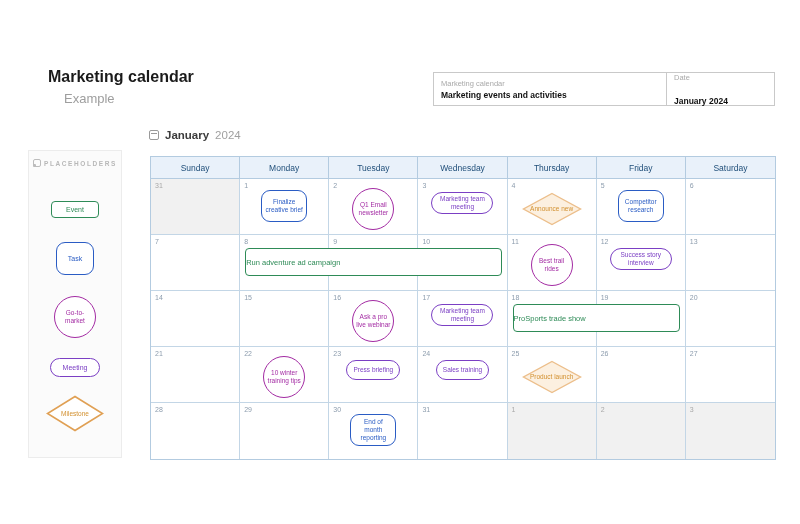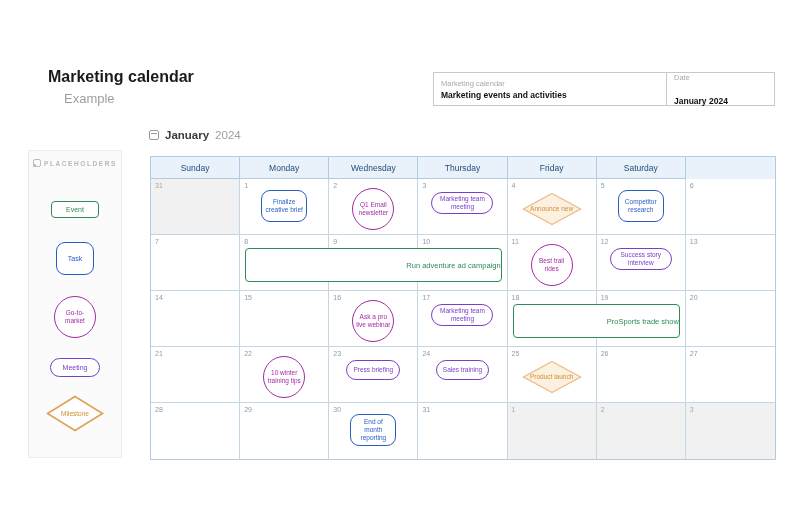--- a/index.html
+++ b/index.html
@@ -55,21 +55,21 @@
   .cell.other .daynum { color:#a8a8a8; }
   .evwrap { position:absolute; inset:0; display:flex; align-items:flex-start; justify-content:center; padding-top:9px; }
 
   .ev { display:flex; align-items:center; justify-content:center; text-align:center; line-height:1.25; z-index:2; }
   .ev .ev-label { position:relative; z-index:1; }
   .ev-task { min-width:38px; max-width:46px; min-height:32px; border:1.5px solid #2a5cc4; border-radius:9px; background:#fff; color:#2a5cc4; font-size:6.5px; padding:2px 3px; margin-top:2px; }
   .ev-gtm { width:42px; height:42px; border-radius:50%; border:1.5px solid #a32ba3; background:#fff; color:#a32ba3; font-size:6.5px; padding:2px; }
   .ev-meeting { min-height:20px; max-width:62px; border-radius:999px; border:1.5px solid #7b3fc4; background:#fff; color:#7b3fc4; font-size:6.5px; padding:2px 6px; margin-top:4px; }
   .ev-milestone { position:relative; width:60px; height:34px; color:#d2902f; font-size:6.5px; margin-top:4px; }
   .ev-milestone svg polygon { fill:#fcf0e0; stroke:#ecbe8a; stroke-width:1.4; }
-  .ev-banner { position:absolute; top:13px; left:5px; height:34px; border:1.5px solid #2e8b57; border-radius:4px; background:#fff; color:#2e8b57; font-size:7.5px; display:flex; align-items:center; justify-content:flex-end; z-index:3; }
+  .ev-banner { position:absolute; top:13px; left:5px; height:28px; border:1.5px solid #2e8b57; border-radius:4px; background:#fff; color:#2e8b57; font-size:7.5px; display:flex; align-items:center; justify-content:flex-start; z-index:3; }
 </style>
 </head>
 <body>
 
 <div class="page-title">Marketing calendar</div>
 <div class="page-subtitle">Example</div>
 
 <div class="meta">
   <div class="meta-cell first">
     <span class="meta-label">Marketing calendar</span>
@@ -109,20 +109,21 @@
         <polygon points="29,1.5 56.5,18.5 29,35.5 1.5,18.5"></polygon>
       </svg>
     <span class="ev-label">Milestone</span>
   </div>
 </div>
 
 <div class="grid-wrap">
   <div class="weekday-row">
     <div class="weekday">Sunday</div>
     <div class="weekday">Monday</div>
+    <div class="weekday">Tuesday</div>
     <div class="weekday">Wednesday</div>
     <div class="weekday">Thursday</div>
     <div class="weekday">Friday</div>
     <div class="weekday">Saturday</div>
   </div>
   <div class="weeks">
       <div class="cell other">
         <span class="daynum">31</span>
         <div class="evwrap"></div>
       </div>

